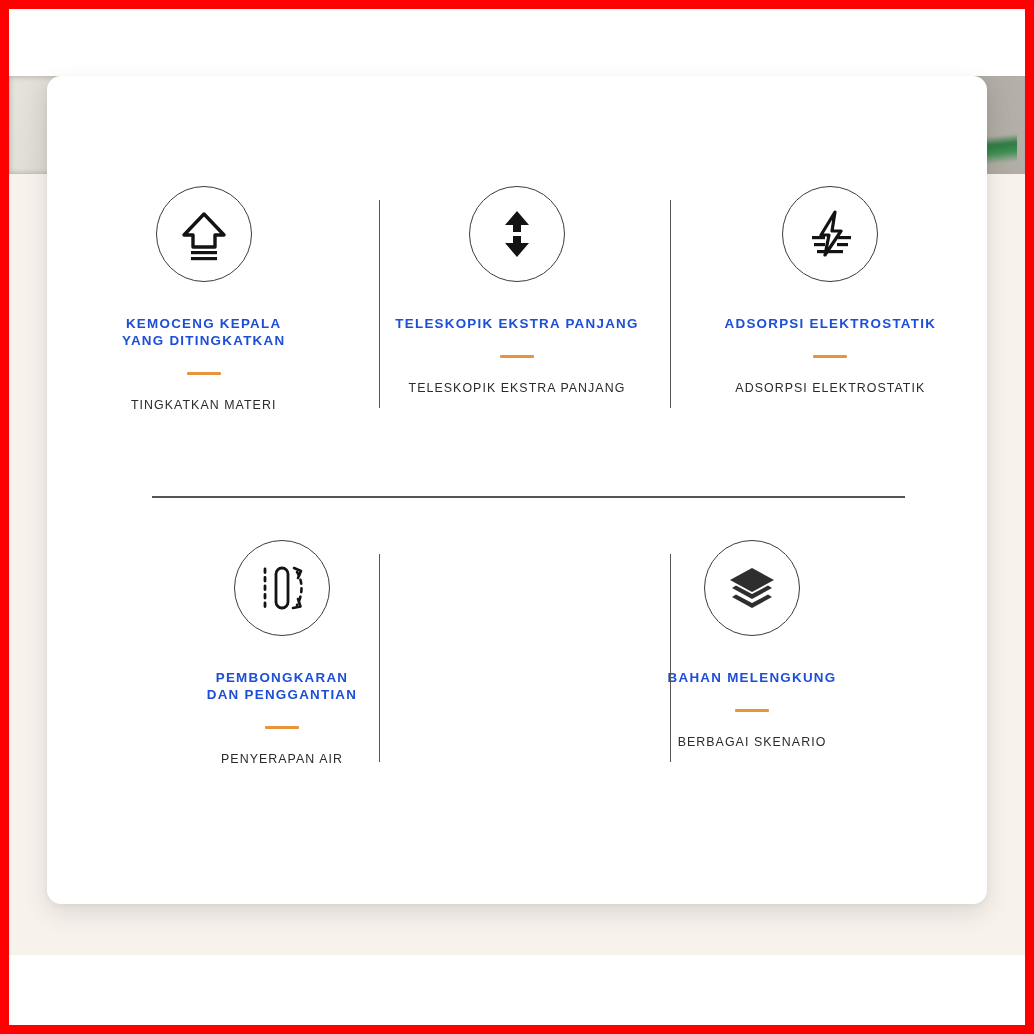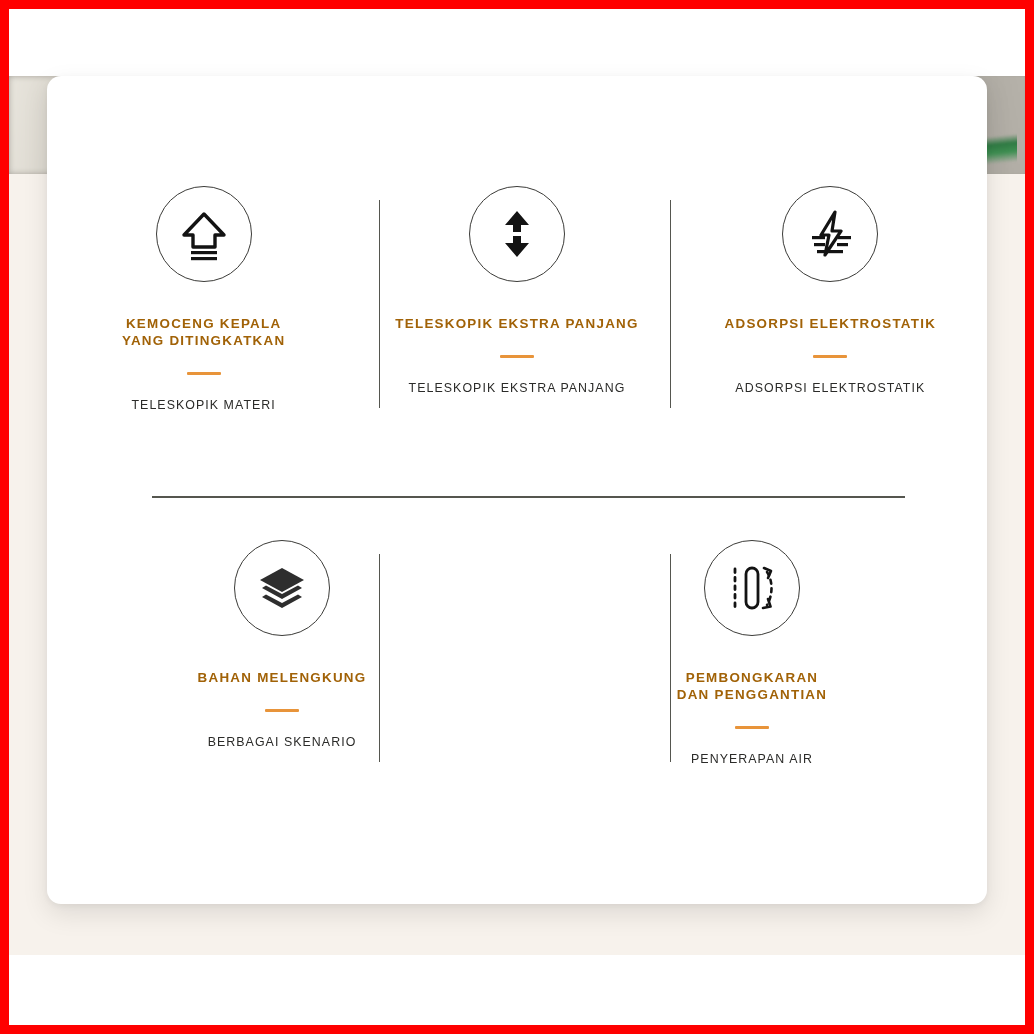--- a/index.html
+++ b/index.html
@@ -146,21 +146,21 @@
     box-sizing: border-box;
     background: #ffffff;
   }
   .icon-circle svg { display: block; }
 
   .cell-title {
     margin-top: 34px;
     font-size: 13.4px;
     font-weight: 700;
     letter-spacing: 1.25px;
-    color: #a16207;
+    color: #1d4ed8;
     line-height: 1.25;
     white-space: pre-line;
   }
 
   .accent {
     margin-top: 22px;
     width: 34px;
     height: 3px;
     background: #e8943a;
     border-radius: 1px;
@@ -221,21 +221,21 @@
           <div class="icon-circle">
             <svg width="58" height="58" viewBox="0 0 58 58" aria-hidden="true">
               <path d="M29 9 L49 30 L40 30 L40 42 L18 42 L18 30 L9 30 Z" fill="none" stroke="#131313" stroke-width="3.4" stroke-linejoin="round"></path>
               <rect x="16" y="46" width="26" height="3.2" fill="#131313"></rect>
               <rect x="16" y="52" width="26" height="3.2" fill="#131313"></rect>
             </svg>
           </div>
           <div class="cell-title">KEMOCENG KEPALA
 YANG DITINGKATKAN</div>
           <div class="accent"></div>
-          <div class="cell-sub">TELESKOPIK MATERI</div>
+          <div class="cell-sub">TINGKATKAN MATERI</div>
         </div>
 
         <div class="cell">
           <div class="icon-circle">
             <svg width="58" height="58" viewBox="0 0 58 58" aria-hidden="true">
               <path d="M29 6 L41 20 L33 20 L33 27 L25 27 L25 20 L17 20 Z" fill="#131313"></path>
               <path d="M29 52 L41 38 L33 38 L33 31 L25 31 L25 38 L17 38 Z" fill="#131313"></path>
             </svg>
           </div>
           <div class="cell-title">TELESKOPIK EKSTRA PANJANG</div>
@@ -260,46 +260,46 @@
         </div>
 
       </div>
 
       <div class="row row-bottom">
 
 
         <div class="cell">
           <div class="icon-circle">
             <svg width="58" height="58" viewBox="0 0 58 58" aria-hidden="true">
-              <path d="M29 9 L51 21 L29 33 L7 21 Z" fill="#2e2e2e"></path>
-              <path d="M9 29 L13 26.5 L29 35 L45 26.5 L49 29 L29 40 Z" fill="#2e2e2e"></path>
-              <path d="M9 38 L13 35.5 L29 44 L45 35.5 L49 38 L29 49 Z" fill="#2e2e2e"></path>
-            </svg>
-          </div>
-          <div class="cell-title">BAHAN MELENGKUNG</div>
-          <div class="accent"></div>
-          <div class="cell-sub">BERBAGAI SKENARIO</div>
-        </div>
-
-        <div class="cell">
-          <div class="icon-circle">
-            <svg width="58" height="58" viewBox="0 0 58 58" aria-hidden="true">
               <path d="M12 10 L12 48" fill="none" stroke="#131313" stroke-width="2.8" stroke-linecap="round" stroke-dasharray="3.5 5"></path>
               <rect x="23" y="9" width="12" height="40" rx="6" fill="none" stroke="#131313" stroke-width="2.8"></rect>
               <path d="M44 13 C50 22 50 36 44 46" fill="none" stroke="#131313" stroke-width="2.6" stroke-linecap="round" stroke-dasharray="4 4.5"></path>
               <path d="M41 9 L48 12 L45 19" fill="none" stroke="#131313" stroke-width="2.6" stroke-linecap="round" stroke-linejoin="round"></path>
               <path d="M45 40 L47.5 47.5 L40 49" fill="none" stroke="#131313" stroke-width="2.6" stroke-linecap="round" stroke-linejoin="round"></path>
             </svg>
           </div>
           <div class="cell-title">PEMBONGKARAN
 DAN PENGGANTIAN</div>
           <div class="accent"></div>
           <div class="cell-sub">PENYERAPAN AIR</div>
         </div>
 
+        <div class="cell">
+          <div class="icon-circle">
+            <svg width="58" height="58" viewBox="0 0 58 58" aria-hidden="true">
+              <path d="M29 9 L51 21 L29 33 L7 21 Z" fill="#2e2e2e"></path>
+              <path d="M9 29 L13 26.5 L29 35 L45 26.5 L49 29 L29 40 Z" fill="#2e2e2e"></path>
+              <path d="M9 38 L13 35.5 L29 44 L45 35.5 L49 38 L29 49 Z" fill="#2e2e2e"></path>
+            </svg>
+          </div>
+          <div class="cell-title">BAHAN MELENGKUNG</div>
+          <div class="accent"></div>
+          <div class="cell-sub">BERBAGAI SKENARIO</div>
+        </div>
+
       </div>
 
       <div class="vsep v1-top"></div>
       <div class="vsep v2-top"></div>
       <div class="hsep"></div>
       <div class="vsep v1-bot"></div>
       <div class="vsep v2-bot"></div>
 
     </div>
   </div>

